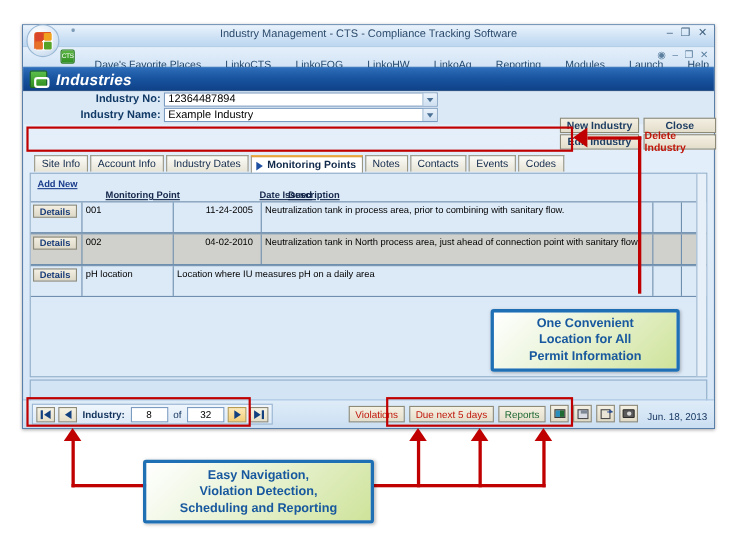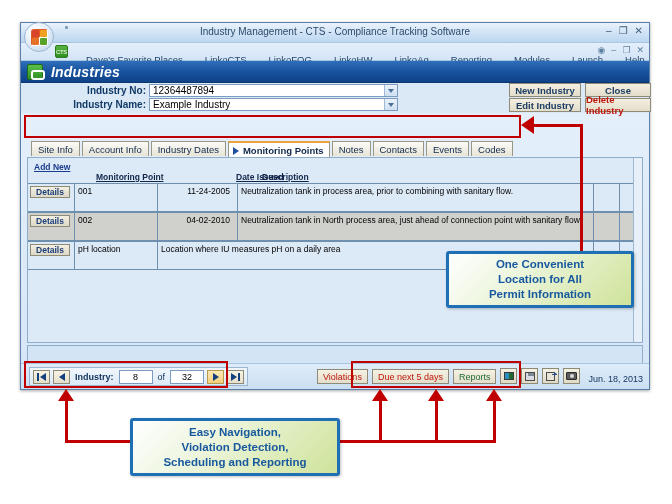--- a/index.html
+++ b/index.html
@@ -102,21 +102,21 @@
     border-left:1px solid #9fbad6;
     display:flex; align-items:center; justify-content:center;
   }
   .combo .arrow:after{
     content:""; border-left:3px solid transparent; border-right:3px solid transparent;
     border-top:4px solid #4b7197;
   }
   .xbtn{
     position:absolute; height:14px; background:linear-gradient(180deg,#f3efe2 0%,#e3ddca 100%);
     border:1px solid #8e8a78; font-size:9.5px; font-weight:bold; color:#1d3d63;
-    display:flex; align-items:center; justify-content:center; cursor:default;
+    display:flex; align-items:center; justify-content:center; cursor:default;margin-top:24px;
   }
   .xbtn.danger{ color:#c0170b; }
 
   
   .tabstrip{
     position:absolute; left:10px; top:118px; right:6px; height:16px;
     display:flex; align-items:flex-start; gap:2px;
   }
   .tab{
     height:15px; padding:0 6px; font-size:9.5px; color:#11294a;
@@ -443,21 +443,21 @@
       </div>
     </div>
   </div>
 
   <div class="redbox" style="left:24px; top:115px; width:497px; height:23px;"></div>
 
   <div class="ann-line" style="left:534px; top:124px; width:49px; height:3px;"></div>
   <div class="ann-line" style="left:580px; top:124px; width:3px; height:143px;"></div>
   <div class="arrow-left" style="left:521px; top:116px;"></div>
 
-  <div class="callout" style="left:446px; top:251px; width:188px; height:57px;">
+  <div class="callout" style="left:446px; top:281px; width:172px; height:57px;">
     <p>
       <span>One Convenient</span><br>
       <span>Location for All</span><br>
       <span>Permit Information</span>
     </p>
   </div>
 
   <div class="redbox" style="left:24px; top:361px; width:204px; height:27px;"></div>
 
   <div class="redbox" style="left:351px; top:361px; width:170px; height:27px;"></div>

